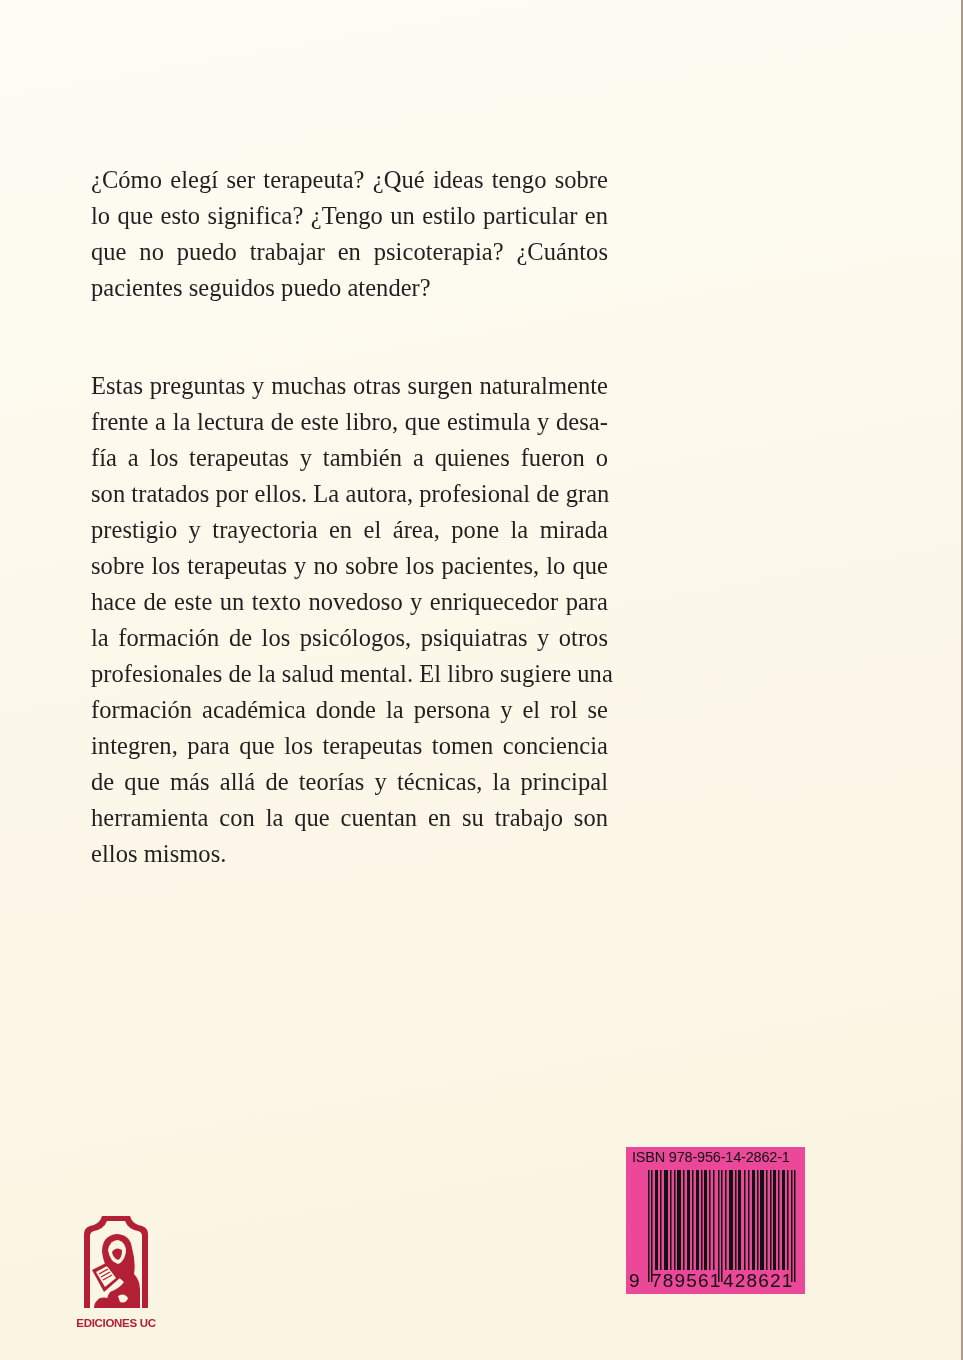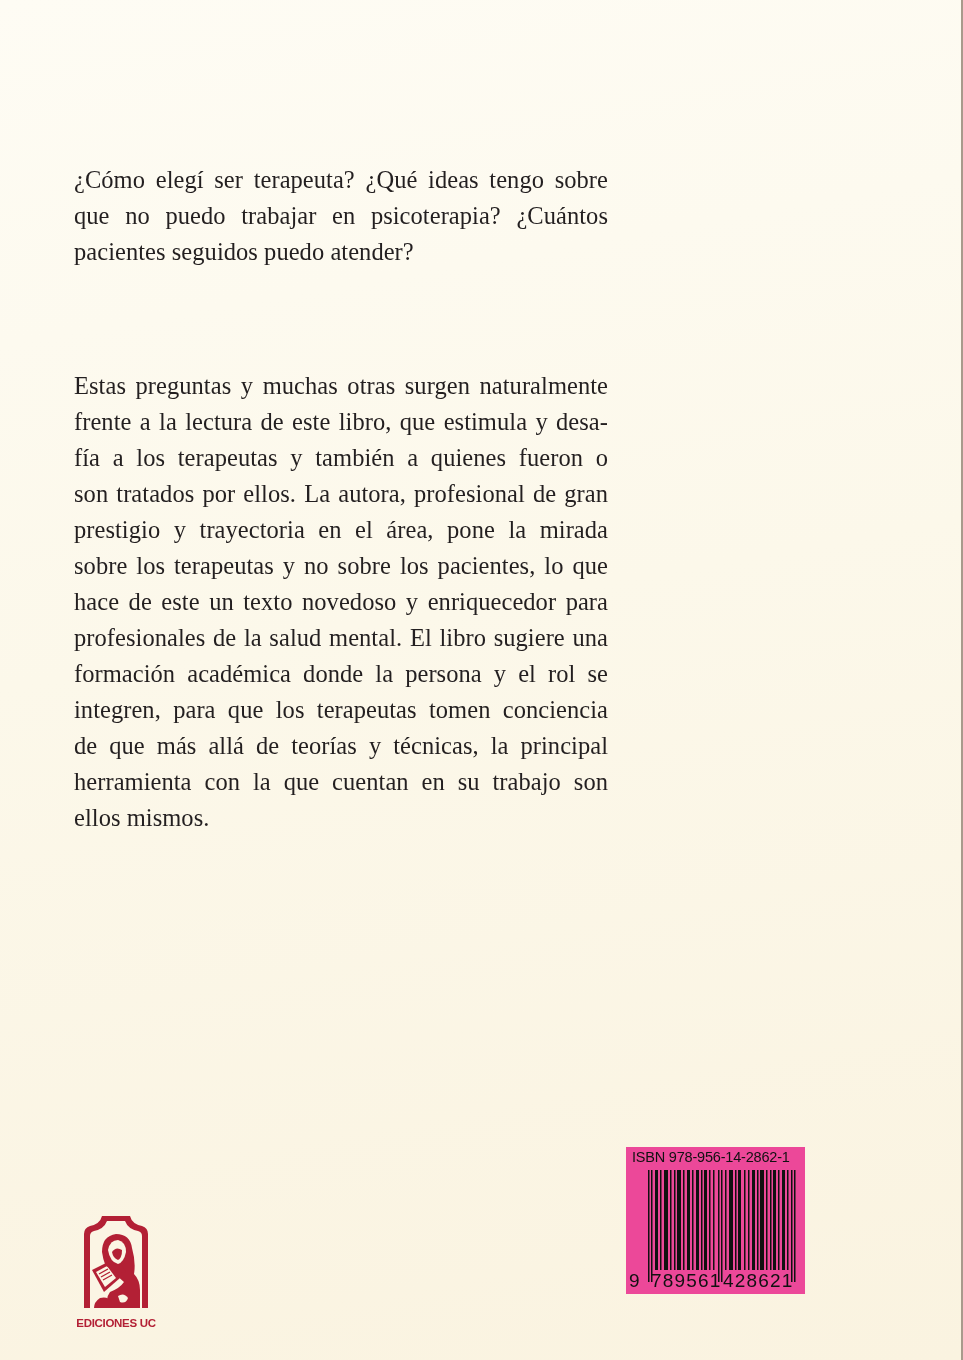--- a/index.html
+++ b/index.html
@@ -6,21 +6,21 @@
   body {
     width: 963px; height: 1360px; position: relative; overflow: hidden;
     background: linear-gradient(170deg, #fefcf4 0%, #fcf8ea 45%, #faf3e0 100%);
     font-family: "Liberation Serif", "DejaVu Serif", serif;
     color: #231f20;
   }
   .edge { position: absolute; right: 0; top: 0; width: 2px; height: 1360px; background: #a89a8c; }
   .body-text { position: absolute; left: 74px; width: 534px; font-size: 24.5px; }
   .line {
     display: block; height: 36px; line-height: 36px; white-space: nowrap;
-    text-align: justify; text-align-last: justify; letter-spacing: 0.05px;
+    text-align: justify; text-align-last: justify; letter-spacing: 0.05px; margin-left: 17px;
   }
   .line.last { text-align: left; text-align-last: left; }
   #para1 { top: 162px; }
   #para2 { top: 368px; }
 
   .logo { position: absolute; left: 66px; top: 1208px; width: 100px; height: 128px; }
   .logo svg { position: absolute; left: 14px; top: 4px; }
   .logo-label {
     position: absolute; left: 0; top: 109px; width: 100px; text-align: center;
     font-family: "Liberation Sans", "DejaVu Sans", sans-serif; font-weight: bold;
@@ -46,32 +46,34 @@
   #d-left { left: 25px; }
   #d-right { left: 97px; }
 </style>
 </head>
 <body>
 
 <div class="edge"></div>
 
 <div class="body-text" id="para1">
   <span class="line">¿Cómo elegí ser terapeuta? ¿Qué ideas tengo sobre</span>
+  <span class="line">lo que esto significa? ¿Tengo un estilo particular en</span>
   <span class="line">que no puedo trabajar en psicoterapia? ¿Cuántos</span>
   <span class="line last">pacientes seguidos puedo atender?</span>
 </div>
 
 <div class="body-text" id="para2">
   <span class="line">Estas preguntas y muchas otras surgen naturalmente</span>
   <span class="line">frente a la lectura de este libro, que estimula y desa-</span>
   <span class="line">fía a los terapeutas y también a quienes fueron o</span>
   <span class="line">son tratados por ellos. La autora, profesional de gran</span>
   <span class="line">prestigio y trayectoria en el área, pone la mirada</span>
   <span class="line">sobre los terapeutas y no sobre los pacientes, lo que</span>
   <span class="line">hace de este un texto novedoso y enriquecedor para</span>
+  <span class="line">la formación de los psicólogos, psiquiatras y otros</span>
   <span class="line">profesionales de la salud mental. El libro sugiere una</span>
   <span class="line">formación académica donde la persona y el rol se</span>
   <span class="line">integren, para que los terapeutas tomen conciencia</span>
   <span class="line">de que más allá de teorías y técnicas, la principal</span>
   <span class="line">herramienta con la que cuentan en su trabajo son</span>
   <span class="line last">ellos mismos.</span>
 </div>
 
 <div class="logo">
   <svg width="72" height="98" viewBox="0 0 72 98">

